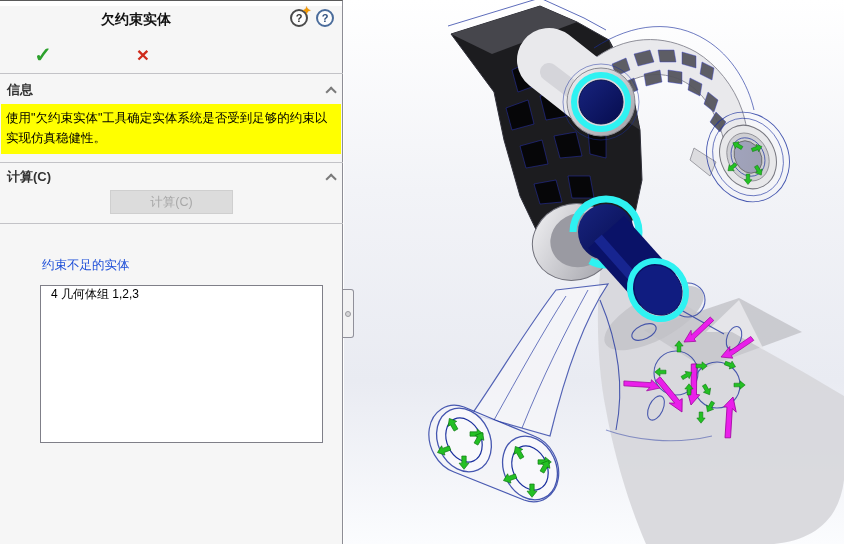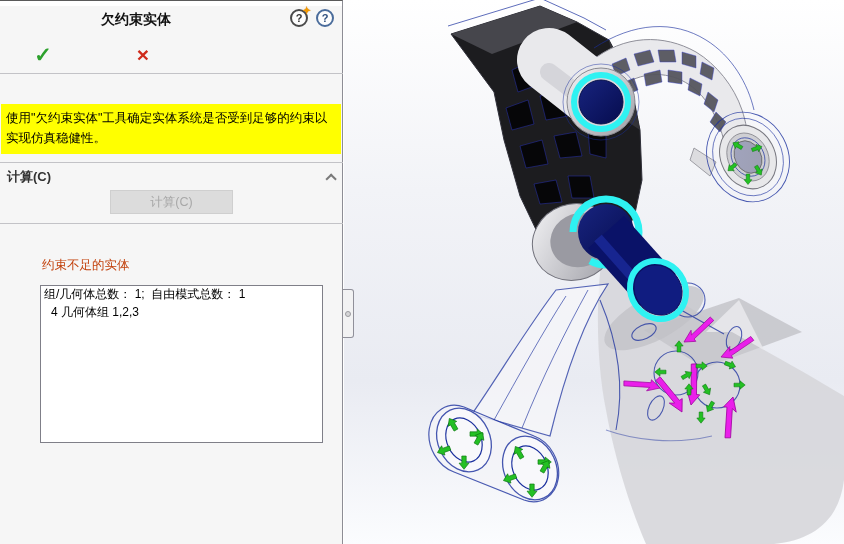--- a/index.html
+++ b/index.html
@@ -27,21 +27,21 @@
   .sec-head { position:absolute; left:0; width:343px; height:22px; padding:0 10px 0 7px;
               display:flex; align-items:center; justify-content:space-between;
               font-size:13px; font-weight:bold; color:#333; }
   .chev { width:8px; height:8px; border-top:2px solid #7a7a7a; border-right:2px solid #7a7a7a;
           transform:rotate(-45deg) translateY(3px); }
   .infobox { position:absolute; left:1px; top:103px; width:340px; background:#ffff00;
              color:#000; font-size:12.5px; line-height:1.6; padding:4px 4px 6px 5px; }
   .calcbtn { position:absolute; left:110px; top:189px; width:123px; height:24px;
              background:#dcdcdc; border:1px solid #cfcfcf; color:#a8a8a8;
              font-size:12.5px; display:flex; align-items:center; justify-content:center; }
-  .sublabel { position:absolute; left:42px; top:256px; font-size:12.5px; color:#c2410c; }
+  .sublabel { position:absolute; left:42px; top:256px; font-size:12.5px; color:#1d4ed8; }
   .listbox { position:absolute; left:40px; top:284px; width:283px; height:158px;
              background:#fff; border:1px solid #7f7f88; overflow:hidden; }
   .lrow { font-size:12px; line-height:17.5px; color:#000; white-space:pre; cursor:default; }
   .lrow.i0 { padding-left:3px; } .lrow.i1 { padding-left:10px; } .lrow.i2 { padding-left:18px; }
   .lrow.sel { background:#0078d7; color:#fff; }
   .splitter { position:absolute; left:343px; top:289px; width:11px; height:49px;
               background:#f2f2f3; border:1px solid #90909a; border-left:none;
               border-radius:0 3px 3px 0; z-index:5; }
   .grip { position:absolute; left:2px; top:21px; width:6px; height:6px; border-radius:50%;
           background:#d6d6d8; border:1px solid #9b9ba0; }
@@ -71,39 +71,42 @@
       </div>
     </div>
 
     <div class="okrow">
       <span class="okbtn check">✓</span>
       <span class="okbtn cross">×</span>
     </div>
 
     <div class="hr" style="top:72px"></div>
 
+    <div class="sec-head" style="top:78px">
+      <span>信息</span>
+      <span class="chev"></span>
+    </div>
 
     <div class="infobox">使用"欠约束实体"工具确定实体系统是否受到足够的约束以实现仿真稳健性。</div>
 
     <div class="hr" style="top:161px"></div>
 
     <div class="sec-head" style="top:165px">
       <span>计算(C)</span>
       <span class="chev"></span>
     </div>
 
     <div class="calcbtn">计算(C)</div>
 
     <div class="hr" style="top:222px"></div>
 
 
     <div class="sublabel">约束不足的实体</div>
 
     <div class="listbox">
-      <div class="lrow i0">组/几何体总数： 1;  自由模式总数： 1</div>
       <div class="lrow i1">4 几何体组 1,2,3</div>
     </div>
   </div>
 
   <div class="splitter">
     <span class="grip"></span>
   </div>
 
   <div class="viewport">
   <svg width="500" height="544" viewBox="0 0 500 544">

